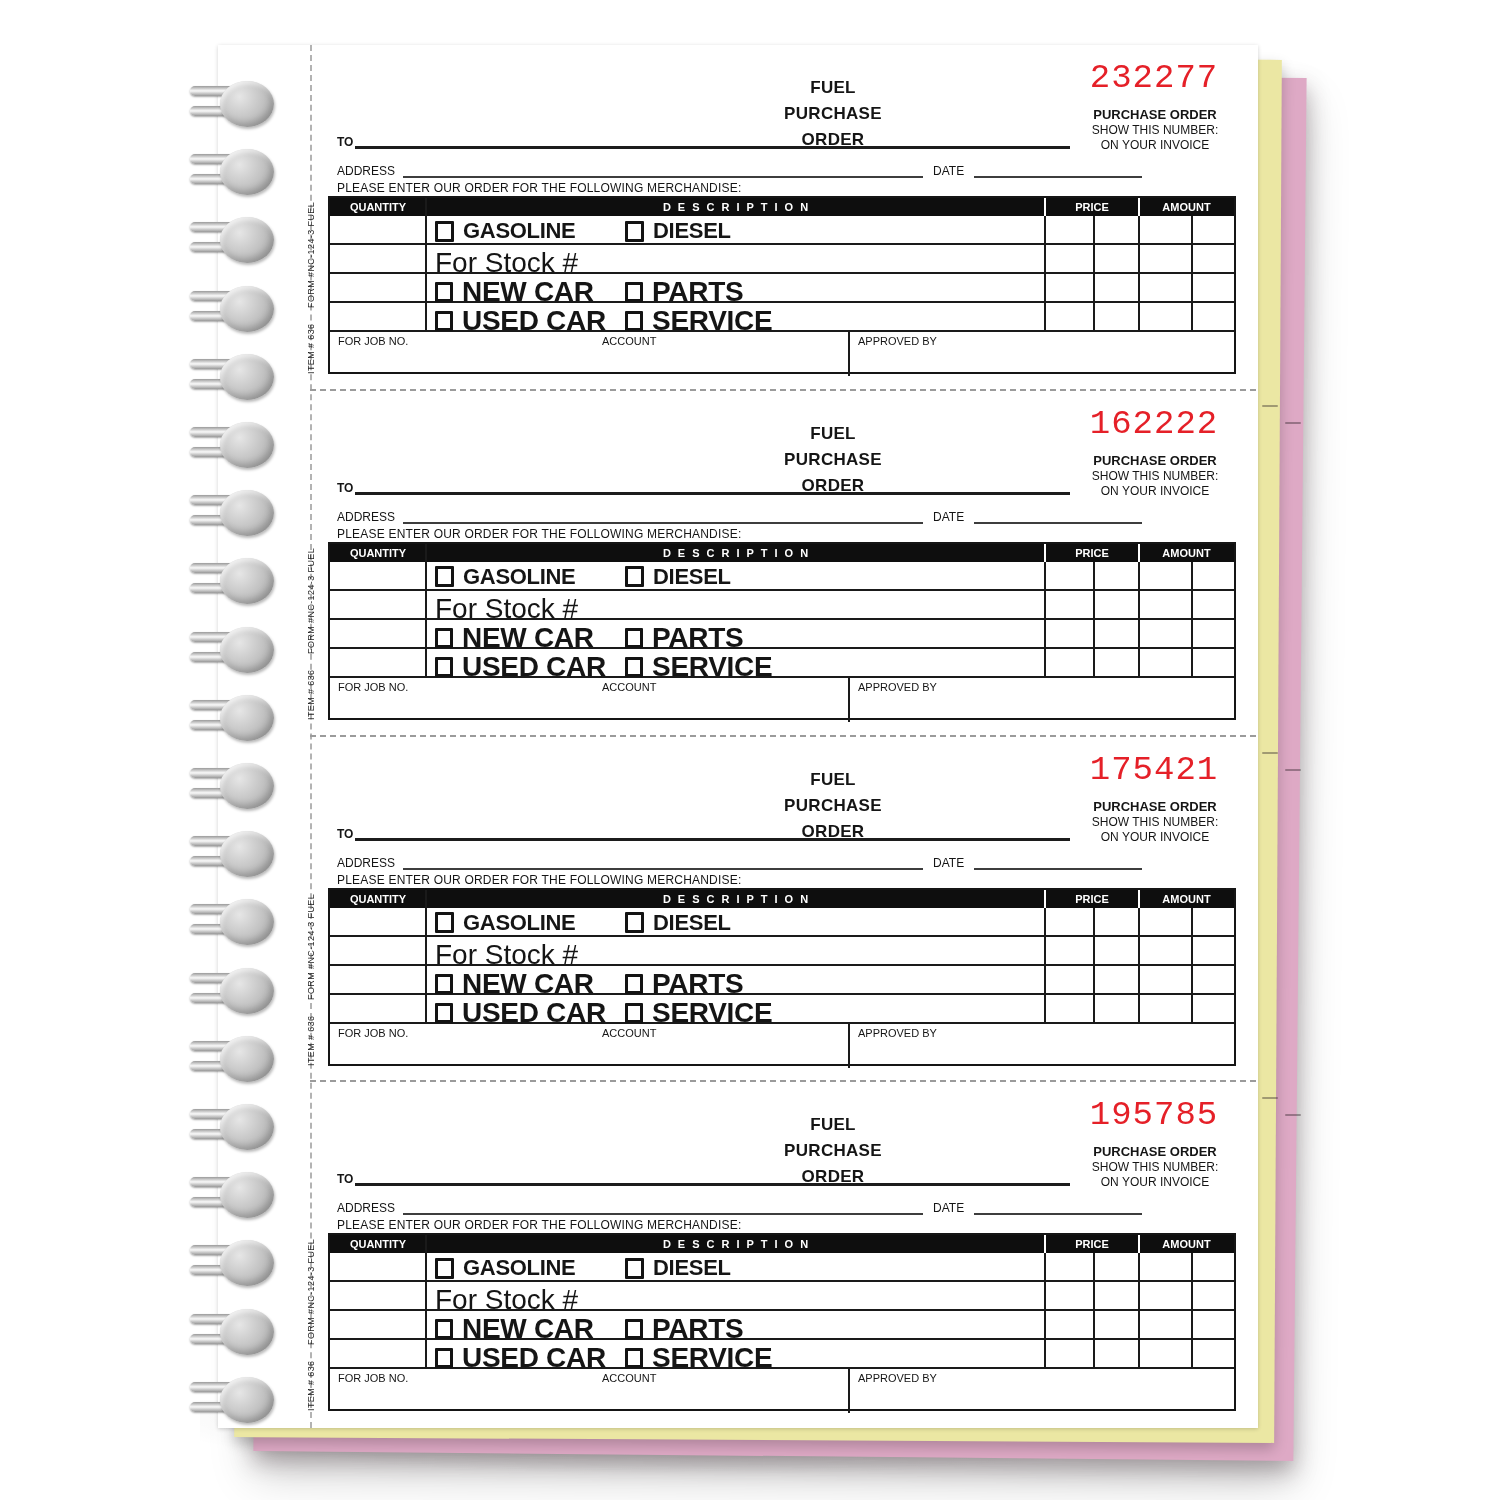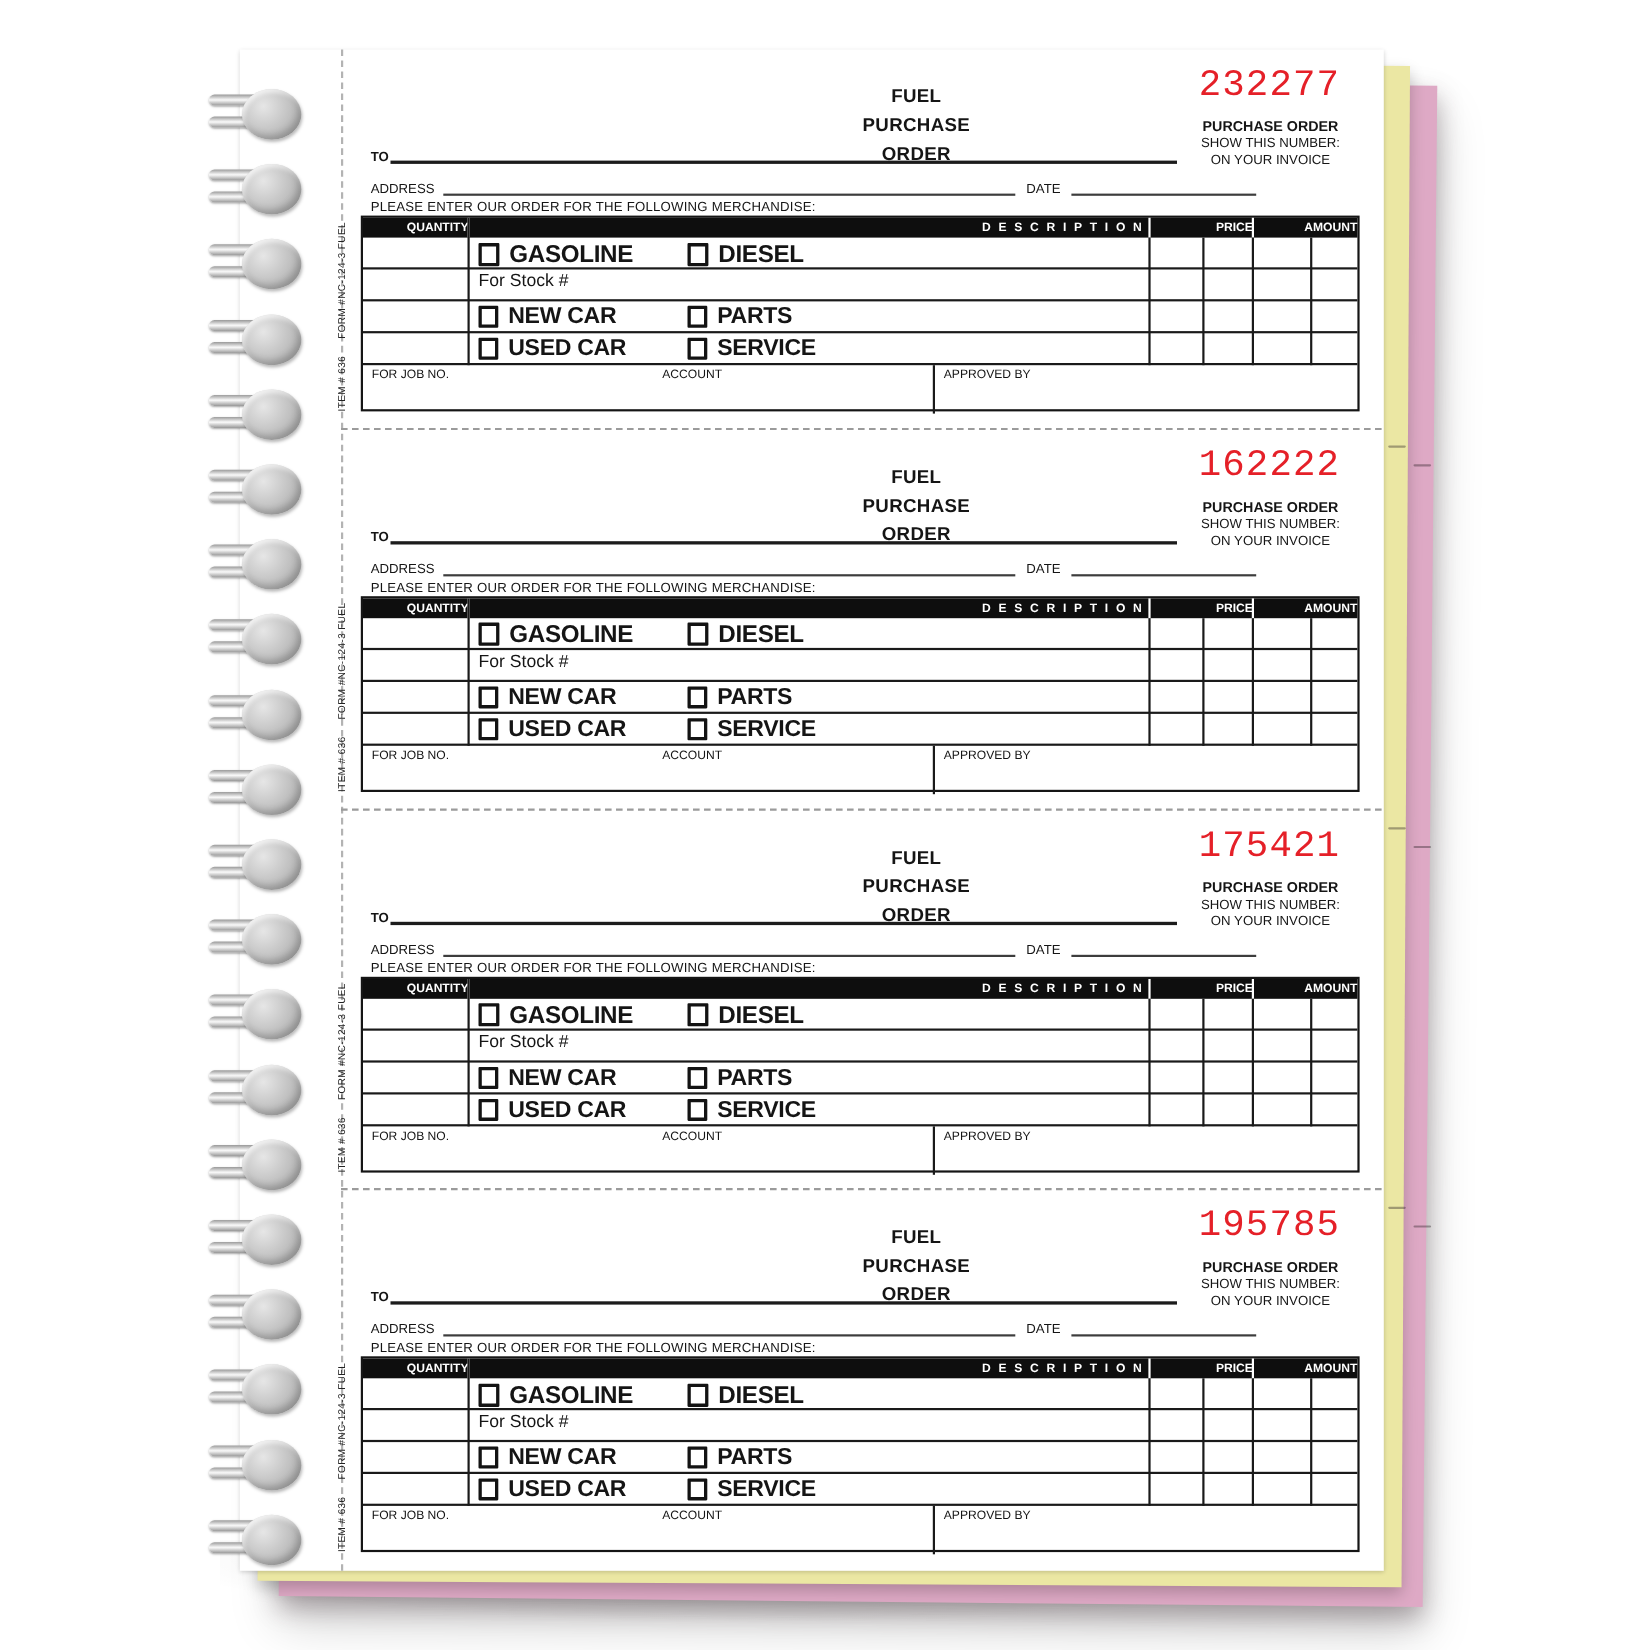--- a/index.html
+++ b/index.html
@@ -48,35 +48,35 @@
   .f-addr .line2{width:168px;border-bottom:2px solid #3d3d3d;height:100%;margin-left:10px;}
   .f-please{position:absolute;left:119px;top:136px;font-size:12px;letter-spacing:.2px;}
 
   .f-code,.f-item{position:absolute;left:88px;width:14px;writing-mode:vertical-rl;transform:rotate(180deg);
     font-size:9px;letter-spacing:.4px;color:#222;text-align:center;}
   .f-code{top:151px;height:118px;}
   .f-item{top:278px;height:52px;}
 
   .tbl{position:absolute;left:110px;top:151px;width:908px;height:178px;border:2px solid #151515;box-sizing:border-box;background:#fff;}
   .thead{position:absolute;left:0;top:0;right:0;height:18px;background:#0e0e0e;color:#fff;}
-  .thead span{position:absolute;top:0;line-height:18px;font-size:11px;font-weight:bold;text-align:right;}
+  .thead span{position:absolute;top:0;line-height:18px;font-size:11px;font-weight:bold;text-align:center;}
   .th-qty{left:0;width:96px;}
   .th-desc{left:96px;width:619px;letter-spacing:7px;text-indent:7px;}
   .th-price{left:715px;width:94px;}
   .th-amount{left:809px;width:95px;}
   .thead .wgap{position:absolute;top:0;bottom:0;width:2px;background:#fff;}
   .hline{position:absolute;left:0;right:0;height:2px;background:#1a1a1a;}
   .vline{position:absolute;width:2px;background:#1a1a1a;}
   .drow{position:absolute;left:96px;width:619px;}
   .opt{position:absolute;display:flex;align-items:center;white-space:nowrap;}
   .opt.o1{left:9px}.opt.o2{left:199px}
   .cbx{display:inline-block;width:12px;height:14px;border:3px solid #131313;border-radius:1px;margin-right:9px;background:#fff;}
   .txt-bold{font-size:22px;font-weight:bold;letter-spacing:-.3px;}
-  .txt-reg{font-size:21px;font-weight:600;letter-spacing:-.3px;}
-  .stock{font-size:16px;font-weight:normal;}
+  .txt-reg{font-size:28px;font-weight:600;letter-spacing:-.3px;}
+  .stock{font-size:28px;font-weight:normal;}
   .jlabel{position:absolute;font-size:11px;top:137px;}
   .j1{left:8px}.j2{left:272px}.j3{left:528px}
 
   .shadow-under{position:absolute;left:200px;top:1400px;width:1100px;height:80px;
     background:radial-gradient(ellipse at 45% 20%,rgba(0,0,0,.14),rgba(0,0,0,0) 65%);}
 </style>
 </head>
 <body>
 
 <div class="scene">

